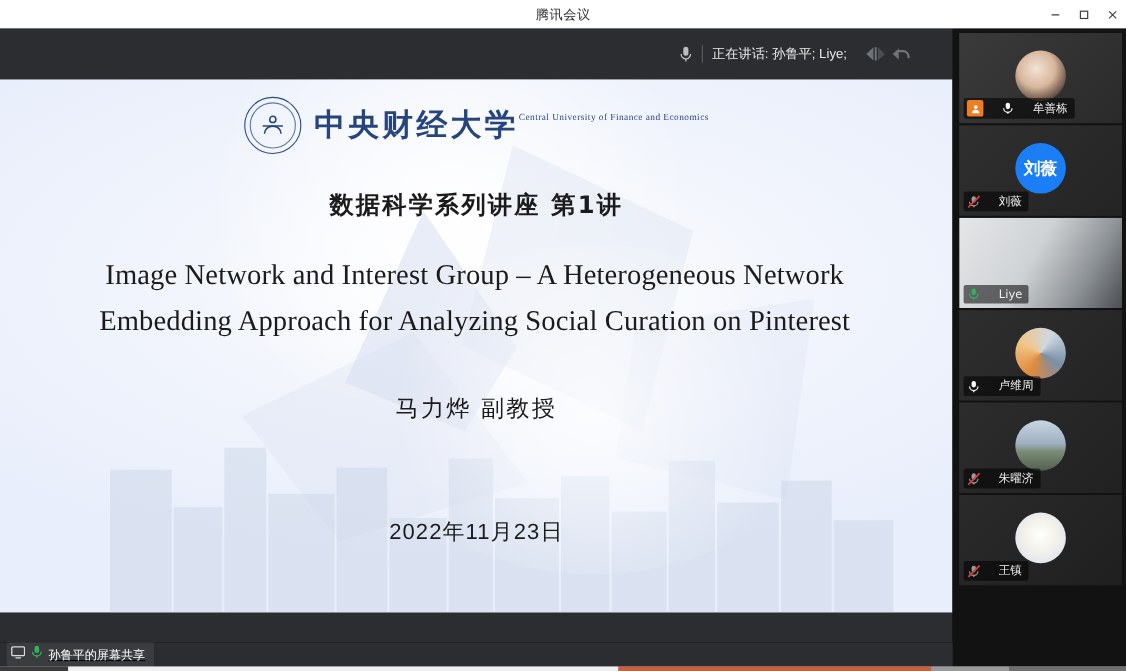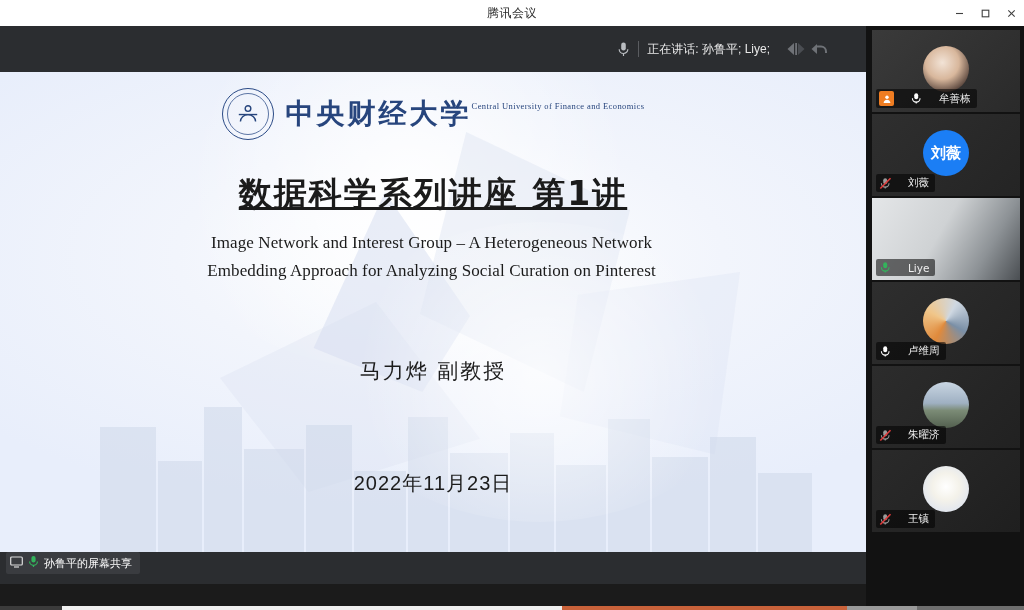--- a/index.html
+++ b/index.html
@@ -98,26 +98,26 @@
     font-size:28px; font-weight:700; color:#27457d; letter-spacing:3px; line-height:1.1;
   }
   .uni-en {
     font-family:"Liberation Serif", serif;
     font-size:8.5px; color:#27457d; letter-spacing:.4px; margin-top:2px;
   }
 
   .title-cn {
     position:absolute; left:0; right:0; top:100px; text-align:center;
     font-family:"DejaVu Sans", sans-serif;
-    font-size:33px; font-weight:700; color:#1b1b1b; letter-spacing:2px;text-decoration:underline;
+    font-size:22px; font-weight:700; color:#1b1b1b; letter-spacing:2px;
   }
   .title-en {
     position:absolute; left:0; right:3px; top:157px; text-align:center;
     font-family:"Liberation Serif", serif;
-    font-size:17px; color:#1b1b1b; line-height:1.62; letter-spacing:.1px;
+    font-size:26px; color:#1b1b1b; line-height:1.62; letter-spacing:.1px;
   }
   .speaker {
     position:absolute; left:0; right:0; top:285px; text-align:center;
     font-family:"DejaVu Sans", serif;
     font-size:21px; color:#1b1b1b; letter-spacing:2px;
   }
   .affil {
     position:absolute; left:0; right:0; top:327px; text-align:center;
     font-family:"DejaVu Sans", serif;
     font-size:21px; color:#1b1b1b; letter-spacing:2px;
@@ -163,22 +163,22 @@
     display:flex; align-items:center; justify-content:center; flex:0 0 auto;
   }
   .mic-mini { width:13px; height:13px; flex:0 0 auto; display:block; }
   .tile-name {
     font-size:10.5px; color:#f0f0f0; white-space:nowrap; overflow:hidden;
     text-overflow:ellipsis; font-family:"DejaVu Sans", sans-serif;
   }
 
   
   .bottombar {
-    position:absolute; left:0; top:552px; width:866px; height:22px;
-    background:#2b2d30; display:flex; align-items:flex-end; padding-left:6px;
+    position:absolute; left:0; top:584px; width:866px; height:22px;
+    background:#2b2d30; display:flex; align-items:flex-end; padding-left:6px;text-decoration:underline;
   }
   .share-pill {
     display:flex; align-items:center; gap:5px;
     background:#3a3c40; padding:2px 8px 2px 4px; border-radius:2px;
   }
   .share-text { font-size:11px; color:#ffffff; font-family:"DejaVu Sans", sans-serif; }
 
   
   .taskbar {
     position:absolute; left:0; top:606px; width:1024px; height:4px;

